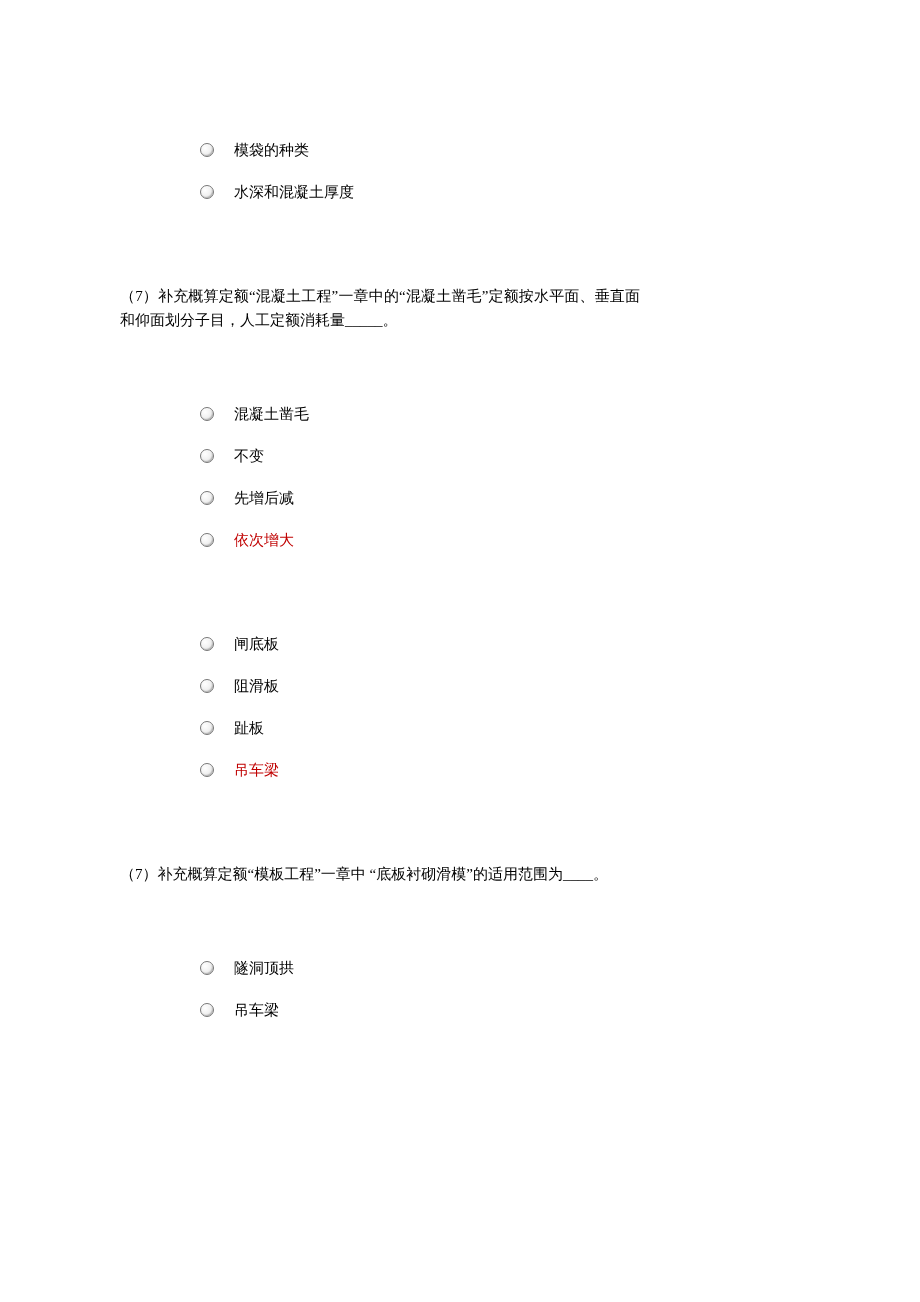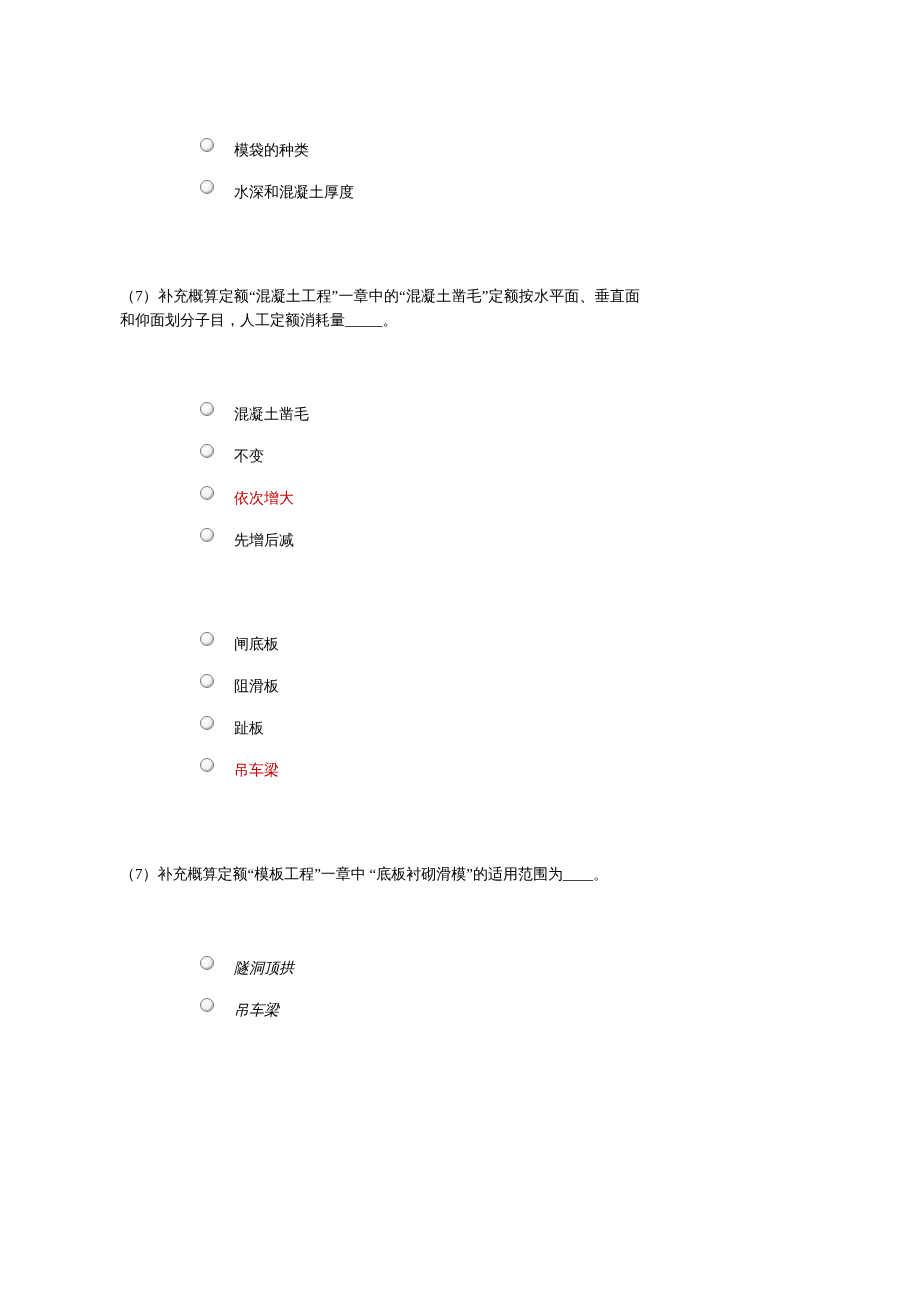--- a/index.html
+++ b/index.html
@@ -13,21 +13,21 @@
     line-height: 1.6;
   }
   .page {
     padding: 120px 120px 60px 120px;
   }
   .options {
     margin: 0 0 80px 80px;
   }
   .option {
     display: flex;
-    align-items: flex-start;
+    align-items: center;
     margin: 18px 0;
   }
   .radio {
     width: 12px;
     height: 12px;
     flex: 0 0 12px;
     border: 1px solid #777;
     border-radius: 50%;
     background: radial-gradient(circle at 35% 35%, #fff 0%, #f2f2f2 45%, #d8d8d8 100%);
     box-shadow: inset 0 1px 0 rgba(255,255,255,0.8), inset -1px -1px 1px rgba(0,0,0,0.2);
@@ -64,25 +64,25 @@
     <div class="option">
       <span class="radio"></span>
       <span class="opt-text">混凝土凿毛</span>
     </div>
     <div class="option">
       <span class="radio"></span>
       <span class="opt-text">不变</span>
     </div>
     <div class="option">
       <span class="radio"></span>
-      <span class="opt-text red">依次增大</span>
+      <span class="opt-text">先增后减</span>
     </div>
     <div class="option">
       <span class="radio"></span>
-      <span class="opt-text">先增后减</span>
+      <span class="opt-text red">依次增大</span>
     </div>
   </div>
 
   <div class="options">
     <div class="option">
       <span class="radio"></span>
       <span class="opt-text">闸底板</span>
     </div>
     <div class="option">
       <span class="radio"></span>
@@ -92,21 +92,21 @@
       <span class="radio"></span>
       <span class="opt-text">趾板</span>
     </div>
     <div class="option">
       <span class="radio"></span>
       <span class="opt-text red">吊车梁</span>
     </div>
   </div>
 
   <div class="question">（7）补充概算定额“模板工程”一章中 “底板衬砌滑模”的适用范围为____。</div>
-  <div class="options" style="margin-bottom:16px;font-style:italic;">
+  <div class="options" style="margin-bottom:16px;">
     <div class="option">
       <span class="radio"></span>
       <span class="opt-text">隧洞顶拱</span>
     </div>
     <div class="option">
       <span class="radio"></span>
       <span class="opt-text">吊车梁</span>
     </div>
   </div>
 

